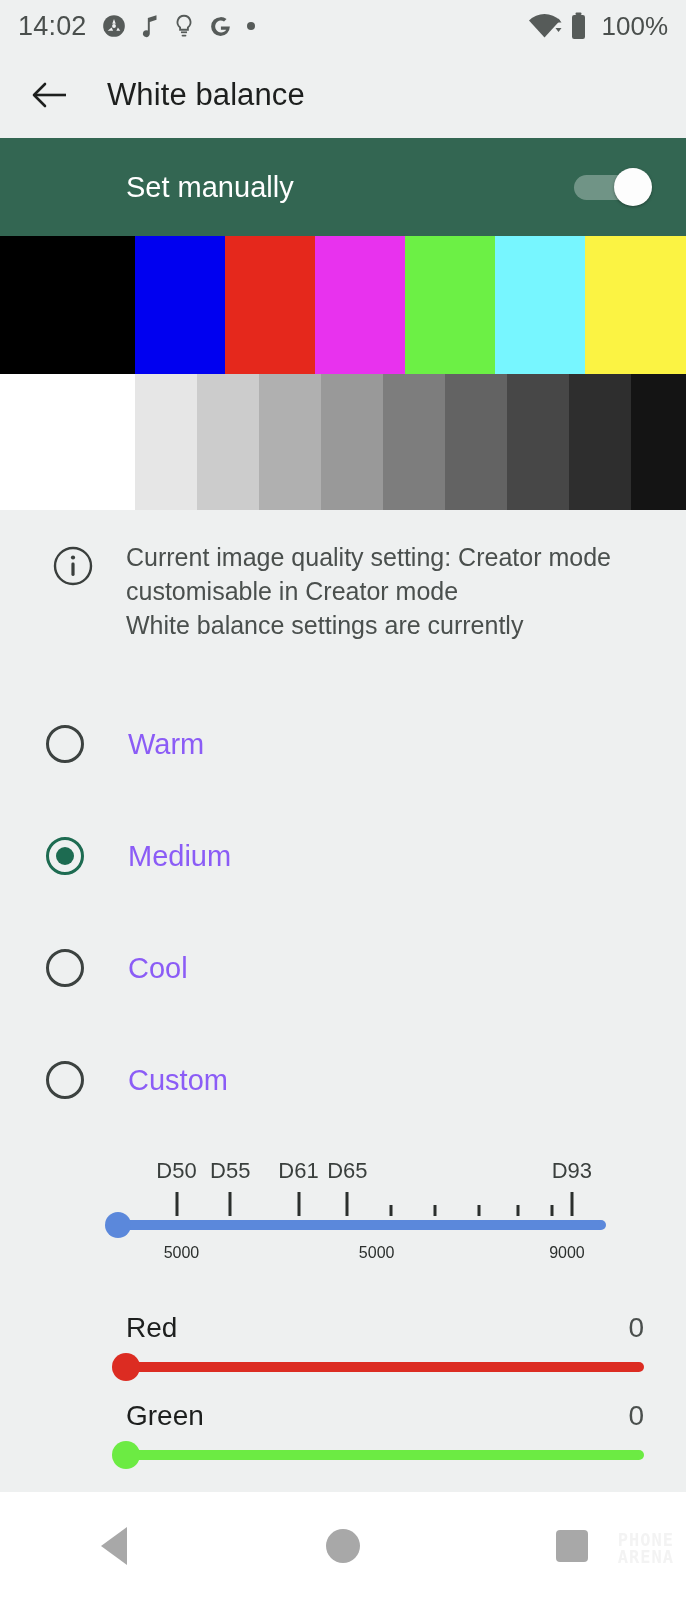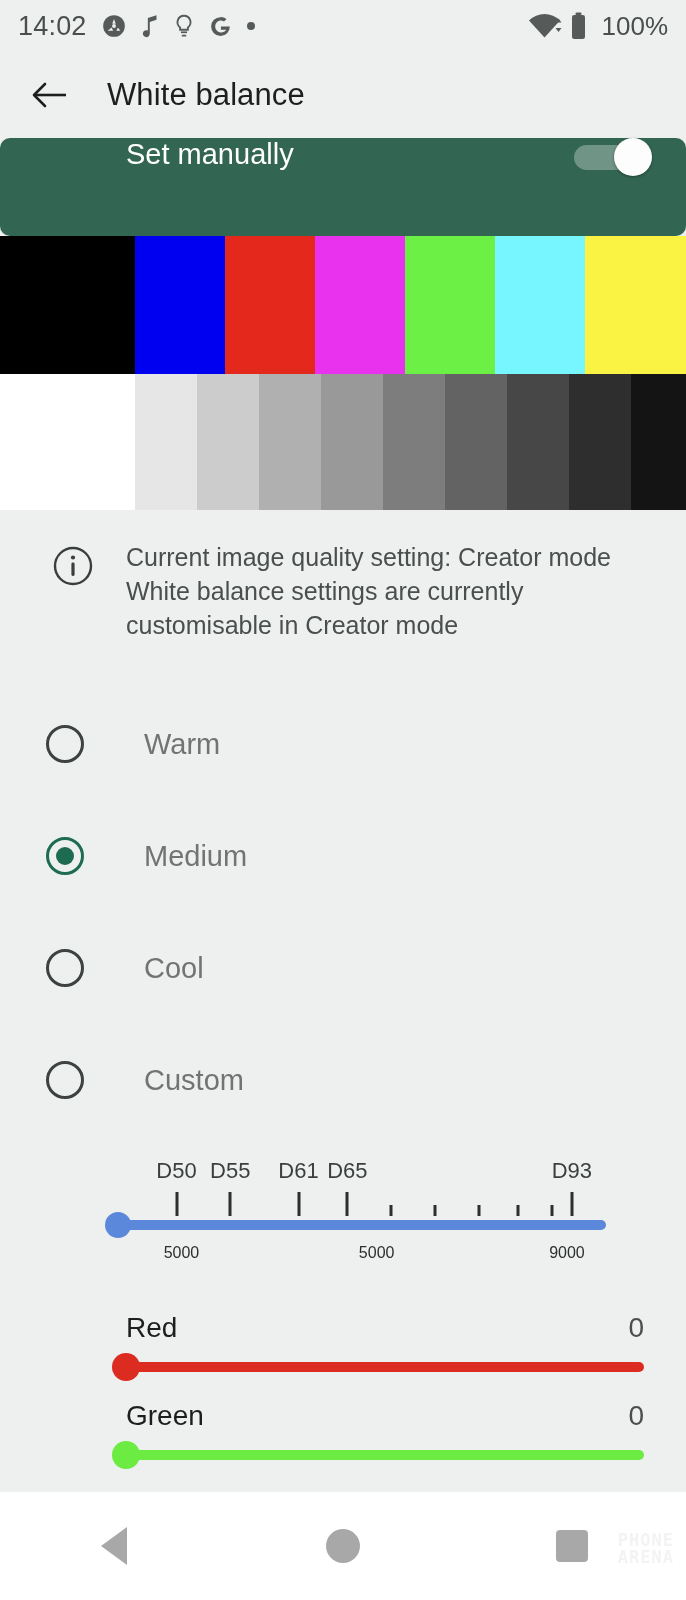--- a/index.html
+++ b/index.html
@@ -37,23 +37,22 @@
   .back-arrow { width:46px; height:46px; display:flex; align-items:center; justify-content:center; }
   .appbar-title {
     font-size:31px; color:#1d1f1e; margin-left:33px; font-weight:400;
     letter-spacing:0.1px;
   }
 
   
   .banner {
     height:98px; width:100%;
     background:#336652;
-    display:flex; 
+    display:flex; align-items:center;
     padding:0 34px 0 126px;
-    border-radius:10px;
   }
   .banner-label { font-size:29px; color:#ffffff; flex:1; }
   .switch {
     position:relative; width:78px; height:38px;
   }
   .switch-track {
     position:absolute; left:0; top:7px;
     width:70px; height:25px; border-radius:13px;
     background:rgba(255,255,255,0.30);
   }
@@ -92,21 +91,21 @@
     width:38px; height:38px; border-radius:50%;
     border:3px solid #3c4240; position:relative;
     flex:0 0 38px;
   }
   .radio.checked { border-color:#1d6b51; }
   .radio.checked::after {
     content:""; position:absolute;
     left:7px; top:7px; width:18px; height:18px;
     border-radius:50%; background:#1d6b51;
   }
-  .radio-label { margin-left:60px; font-size:29px; color:#737373;text-align:right; }
+  .radio-label { margin-left:44px; font-size:29px; color:#8b5cf6;text-align:right; }
 
   
   .temp-block { margin-top:22px; padding:0 38px 0 0; }
   .temp-inner { position:relative; margin-left:118px; margin-right:42px; }
 
   .tick-labels { position:relative; height:32px; }
   .tick-labels span {
     position:absolute; font-size:22px; color:#3a3f3d;
     transform:translateX(-50%); white-space:nowrap;
   }
@@ -272,22 +271,22 @@
   <div class="info-row">
     <div class="info-icon">
       <svg width="42" height="42" viewBox="0 0 42 42">
         <circle cx="21" cy="21" r="18" fill="none" stroke="#3a3f3d" stroke-width="2.4"></circle>
         <circle cx="21" cy="12.5" r="2.1" fill="#3a3f3d"></circle>
         <rect x="19.4" y="17.5" width="3.2" height="13.5" rx="1.4" fill="#3a3f3d"></rect>
       </svg>
     </div>
     <div class="info-text">
       <div>Current image quality setting: Creator mode</div>
+      <div>customisable in Creator mode</div>
       <div>White balance settings are currently</div>
-      <div>customisable in Creator mode</div>
     </div>
   </div>
 
   <div class="radio-list">
       <div class="radio-row">
         <div class="radio"></div>
         <div class="radio-label">Warm</div>
       </div>
       <div class="radio-row">
         <div class="radio checked"></div>

